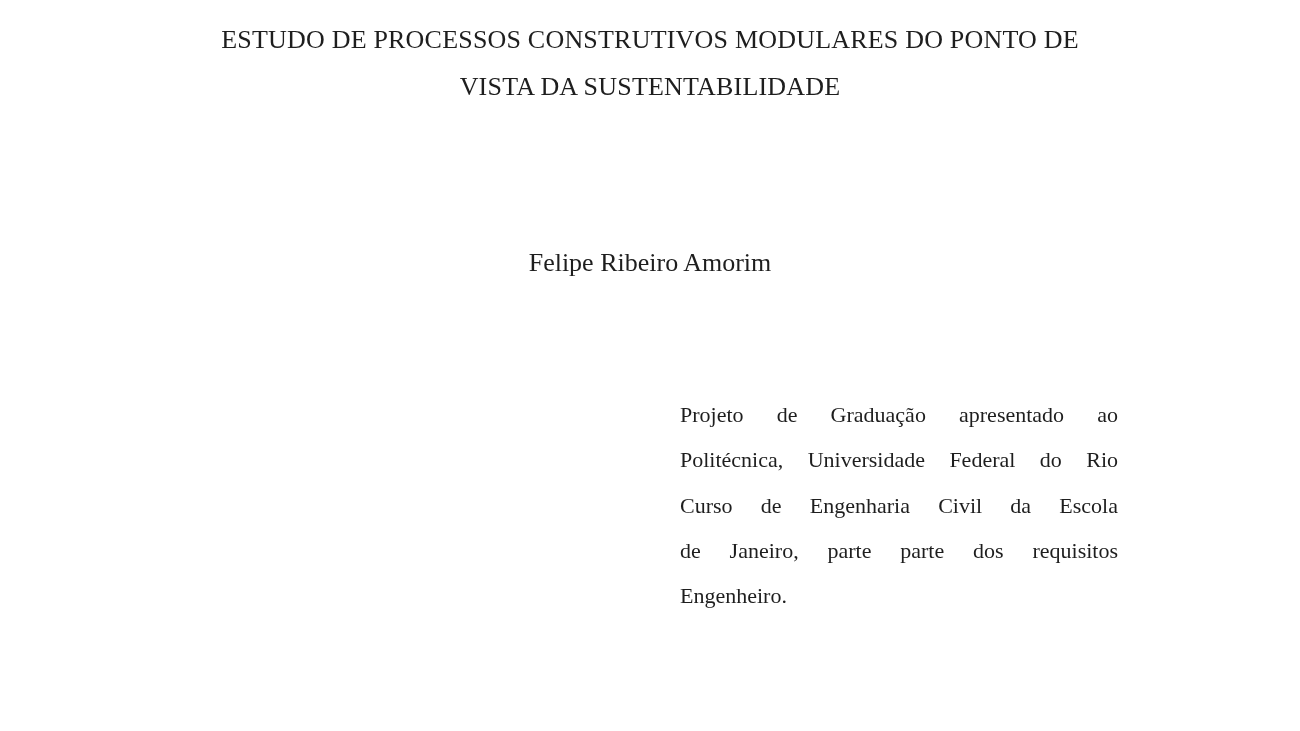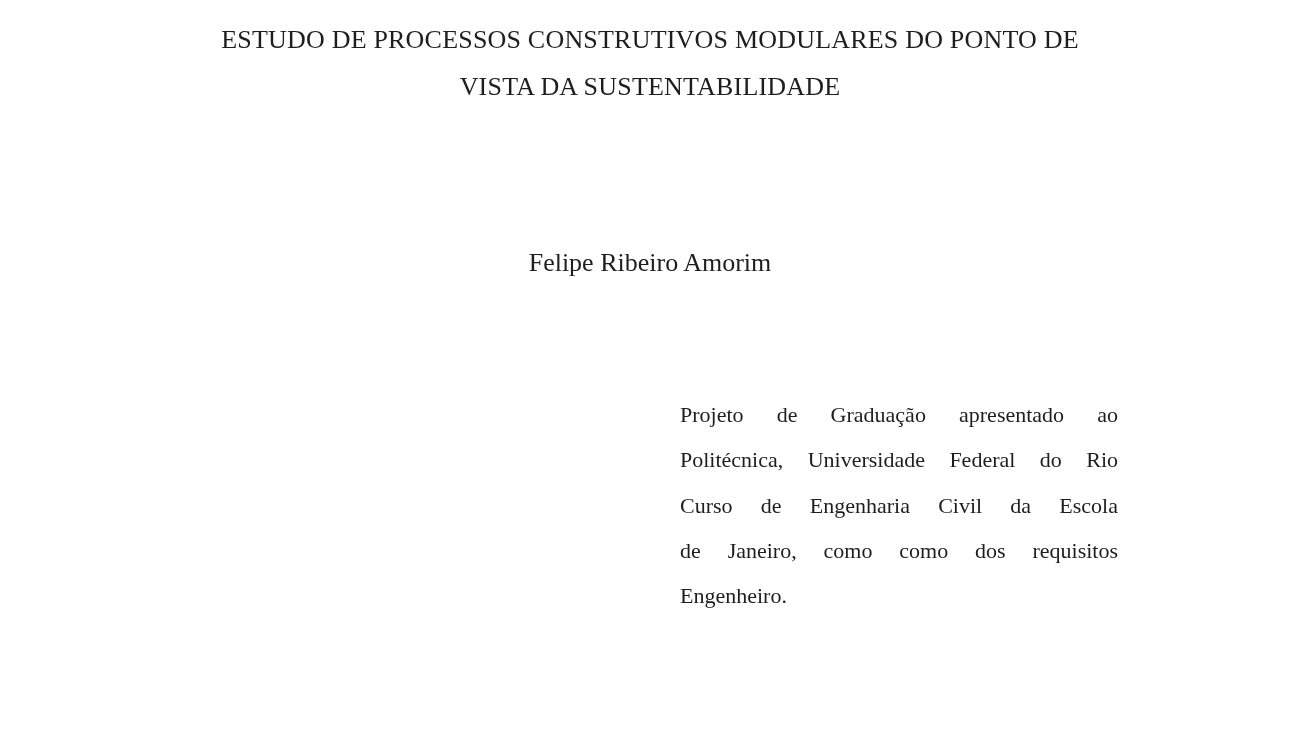--- a/index.html
+++ b/index.html
@@ -67,17 +67,17 @@
     <div>ESTUDO DE PROCESSOS CONSTRUTIVOS MODULARES DO PONTO DE</div>
     <div>VISTA DA SUSTENTABILIDADE</div>
   </div>
 
   <div class="author">Felipe Ribeiro Amorim</div>
 
   <div class="statement">
     <div class="jl">Projeto de Graduação apresentado ao</div>
     <div class="jl">Politécnica, Universidade Federal do Rio</div>
     <div class="jl">Curso de Engenharia Civil da Escola</div>
-    <div class="jl">de Janeiro, como como dos requisitos</div>
+    <div class="jl">de Janeiro, parte parte dos requisitos</div>
     <div class="jl last">Engenheiro.</div>
   </div>
 
 </div>
 
 </body></html>

